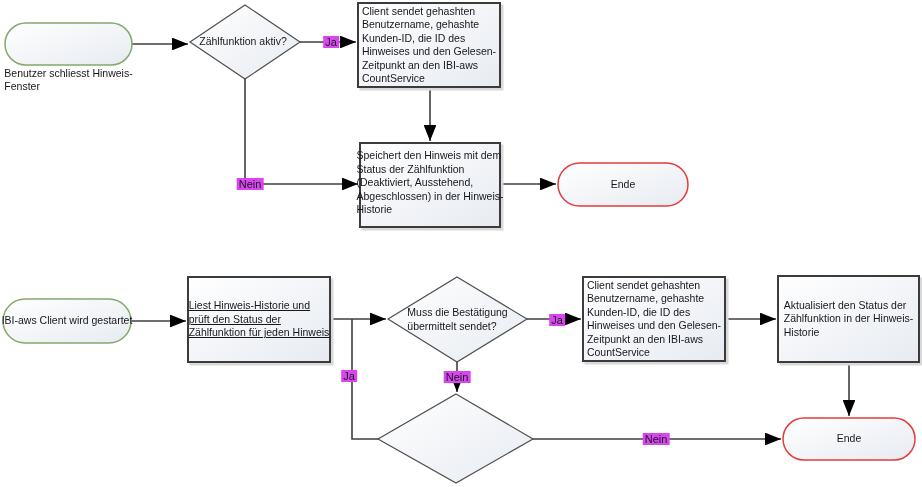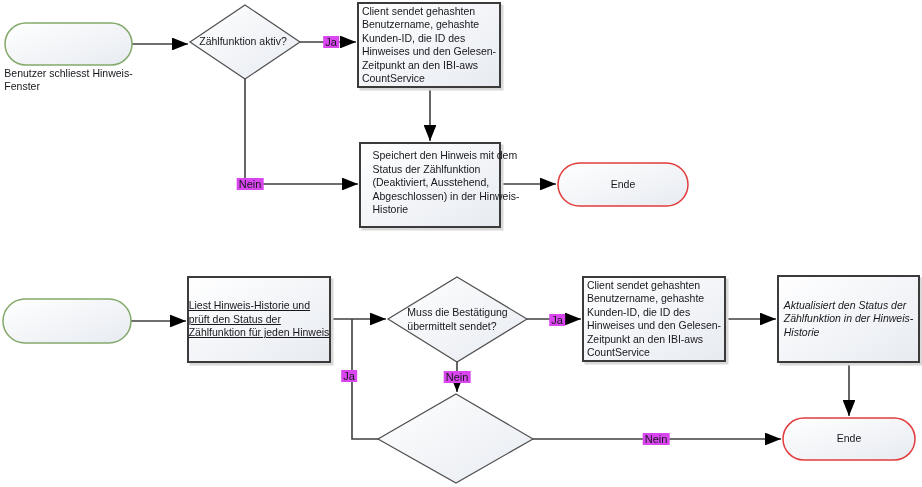--- a/index.html
+++ b/index.html
@@ -69,42 +69,43 @@
 
   <div class="node-text" style="left:5px; top:23px; width:127px; height:42px;margin-top:36px;">Benutzer schliesst Hinweis-
 Fenster</div>
   <div class="node-text" style="left:188px; top:5px; width:110px; height:74px;">Zählfunktion aktiv?</div>
   <div class="node-text" style="left:358px; top:3px; width:142px; height:84px;">Client sendet gehashten
 Benutzername, gehashte
 Kunden-ID, die ID des
 Hinweises und den Gelesen-
 Zeitpunkt an den IBI-aws
 CountService</div>
-  <div class="node-text" style="left:360px; top:143px; width:140px; height:80px;padding-left:16px;">Speichert den Hinweis mit dem
+  <div class="node-text" style="left:360px; top:143px; width:140px; height:80px;">Speichert den Hinweis mit dem
 Status der Zählfunktion
 (Deaktiviert, Ausstehend,
 Abgeschlossen) in der Hinweis-
 Historie</div>
   <div class="node-text" style="left:558px; top:163px; width:130px; height:43px;">Ende</div>
 
   <span class="edge-label" style="left:331px; top:42px;">Ja</span>
   <span class="edge-label" style="left:250px; top:184px;">Nein</span>
 
+  <div class="node-text" style="left:3px; top:299px; width:128px; height:44px;">IBI-aws Client wird gestartet</div>
   <div class="node-text" style="left:188px; top:277px; width:142px; height:85px;text-decoration:underline;">Liest Hinweis-Historie und
 prüft den Status der
 Zählfunktion für jeden Hinweis</div>
   <div class="node-text" style="left:388px; top:277px; width:139px; height:85px;">Muss die Bestätigung
 übermittelt sendet?</div>
   <div class="node-text" style="left:583px; top:277px; width:142px; height:84px;">Client sendet gehashten
 Benutzername, gehashte
 Kunden-ID, die ID des
 Hinweises und den Gelesen-
 Zeitpunkt an den IBI-aws
 CountService</div>
-  <div class="node-text" style="left:778px; top:276px; width:141px; height:86px;font-style:italic;">Aktualisiert den Status der
+  <div class="node-text" style="left:778px; top:276px; width:141px; height:86px;">Aktualisiert den Status der
 Zählfunktion in der Hinweis-
 Historie</div>
   <div class="node-text" style="left:783px; top:418px; width:132px; height:42px;">Ende</div>
 
   <span class="edge-label" style="left:557px; top:320px;">Ja</span>
   <span class="edge-label" style="left:457px; top:377px;">Nein</span>
   <span class="edge-label" style="left:349px; top:376px;">Ja</span>
   <span class="edge-label" style="left:656px; top:439px;">Nein</span>
 
 </div>

